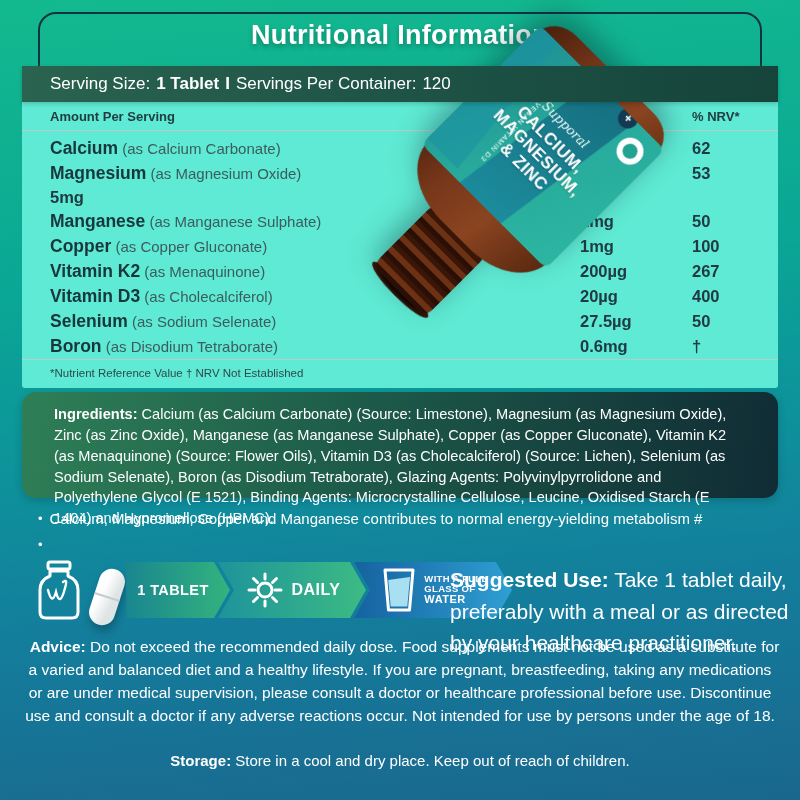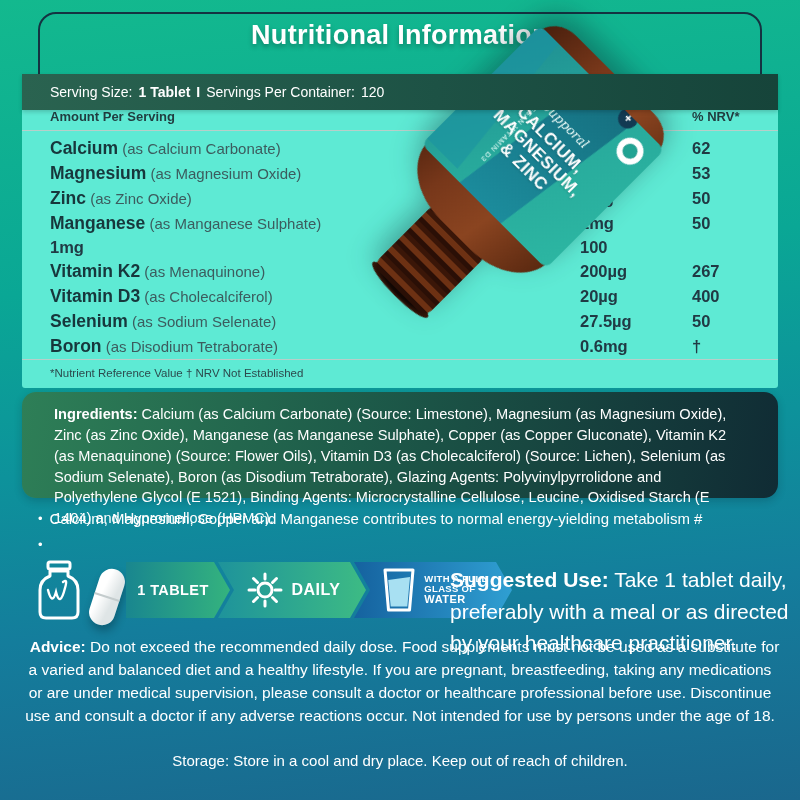--- a/index.html
+++ b/index.html
@@ -18,21 +18,21 @@
   }
   .page-title {
     position:absolute; left:0; top:20px; width:100%;
     text-align:center; font-size:27px; font-weight:bold; letter-spacing:.3px;
     text-shadow:0 3px 5px rgba(0,0,0,.28); z-index:1;
   }
   .serving-bar {
     position:absolute; left:22px; top:66px; width:756px; height:36px;
     background:linear-gradient(90deg,#2a6350 0%, #1d5245 55%, #16443a 100%);
     display:flex; align-items:center; padding-left:28px; gap:6px;
-    font-size:14px; z-index:3; box-shadow:0 2px 4px rgba(0,0,0,.18);margin-top:8px;
+    font-size:17px; z-index:3; box-shadow:0 2px 4px rgba(0,0,0,.18);
   }
   .serving-bar b { font-weight:bold; }
   
   .table-panel {
     position:absolute; left:22px; top:100px; width:756px; height:288px;
     background:#5eead4; color:#1c3a3d; z-index:1; border-radius:0 0 3px 3px;
     display:flex; flex-direction:column;
   }
   .thead {
     display:grid; grid-template-columns:1fr 112px 62px;
@@ -141,21 +141,21 @@
   }
   .water-lines { display:flex; flex-direction:column; line-height:1.05; }
   .water-lines span { font-size:9.5px; letter-spacing:.3px; }
   .water-lines .wl-big { font-size:11px; letter-spacing:.5px; }
   .suggested { position:absolute; left:420px; top:6px; width:340px; font-size:21px; line-height:1.5; font-weight:400; }
   .suggested b { font-weight:bold; }
   
   .advice { position:absolute; left:20px; top:636px; width:760px; text-align:center; font-size:15.5px; line-height:1.48; }
   .advice b { font-weight:bold;margin-left:9px; }
   .storage { position:absolute; left:20px; top:752px; width:760px; text-align:center; font-size:15px; }
-  .storage b { font-weight:normal; }
+  .storage b { font-weight:bold; }
   svg { display:block; }
 </style>
 </head>
 <body>
 
 <div class="outline-frame"></div>
 
 <div class="page-title">Nutritional Information</div>
 
 <div class="serving-bar">
@@ -177,30 +177,30 @@
         <div><span class="nname">Calcium</span><span class="nform"> (as Calcium Carbonate)</span></div>
         <div class="cell-amt">500mg</div>
         <div class="cell-nrv">62</div>
       </div>
       <div class="trow">
         <div><span class="nname">Magnesium</span><span class="nform"> (as Magnesium Oxide)</span></div>
         <div class="cell-amt">200mg</div>
         <div class="cell-nrv">53</div>
       </div>
       <div class="trow">
-        <div><span class="nname">Zinc</span><span class="nform"> (as Zinc Oxide)</span></div>
         <div class="cell-amt">5mg</div>
         <div class="cell-nrv">50</div>
       </div>
       <div class="trow">
         <div><span class="nname">Manganese</span><span class="nform"> (as Manganese Sulphate)</span></div>
         <div class="cell-amt">1mg</div>
         <div class="cell-nrv">50</div>
       </div>
       <div class="trow">
+        <div><span class="nname">Copper</span><span class="nform"> (as Copper Gluconate)</span></div>
         <div class="cell-amt">1mg</div>
         <div class="cell-nrv">100</div>
       </div>
       <div class="trow">
         <div><span class="nname">Vitamin K2</span><span class="nform"> (as Menaquinone)</span></div>
         <div class="cell-amt">200µg</div>
         <div class="cell-nrv">267</div>
       </div>
       <div class="trow">
         <div><span class="nname">Vitamin D3</span><span class="nform"> (as Cholecalciferol)</span></div>

